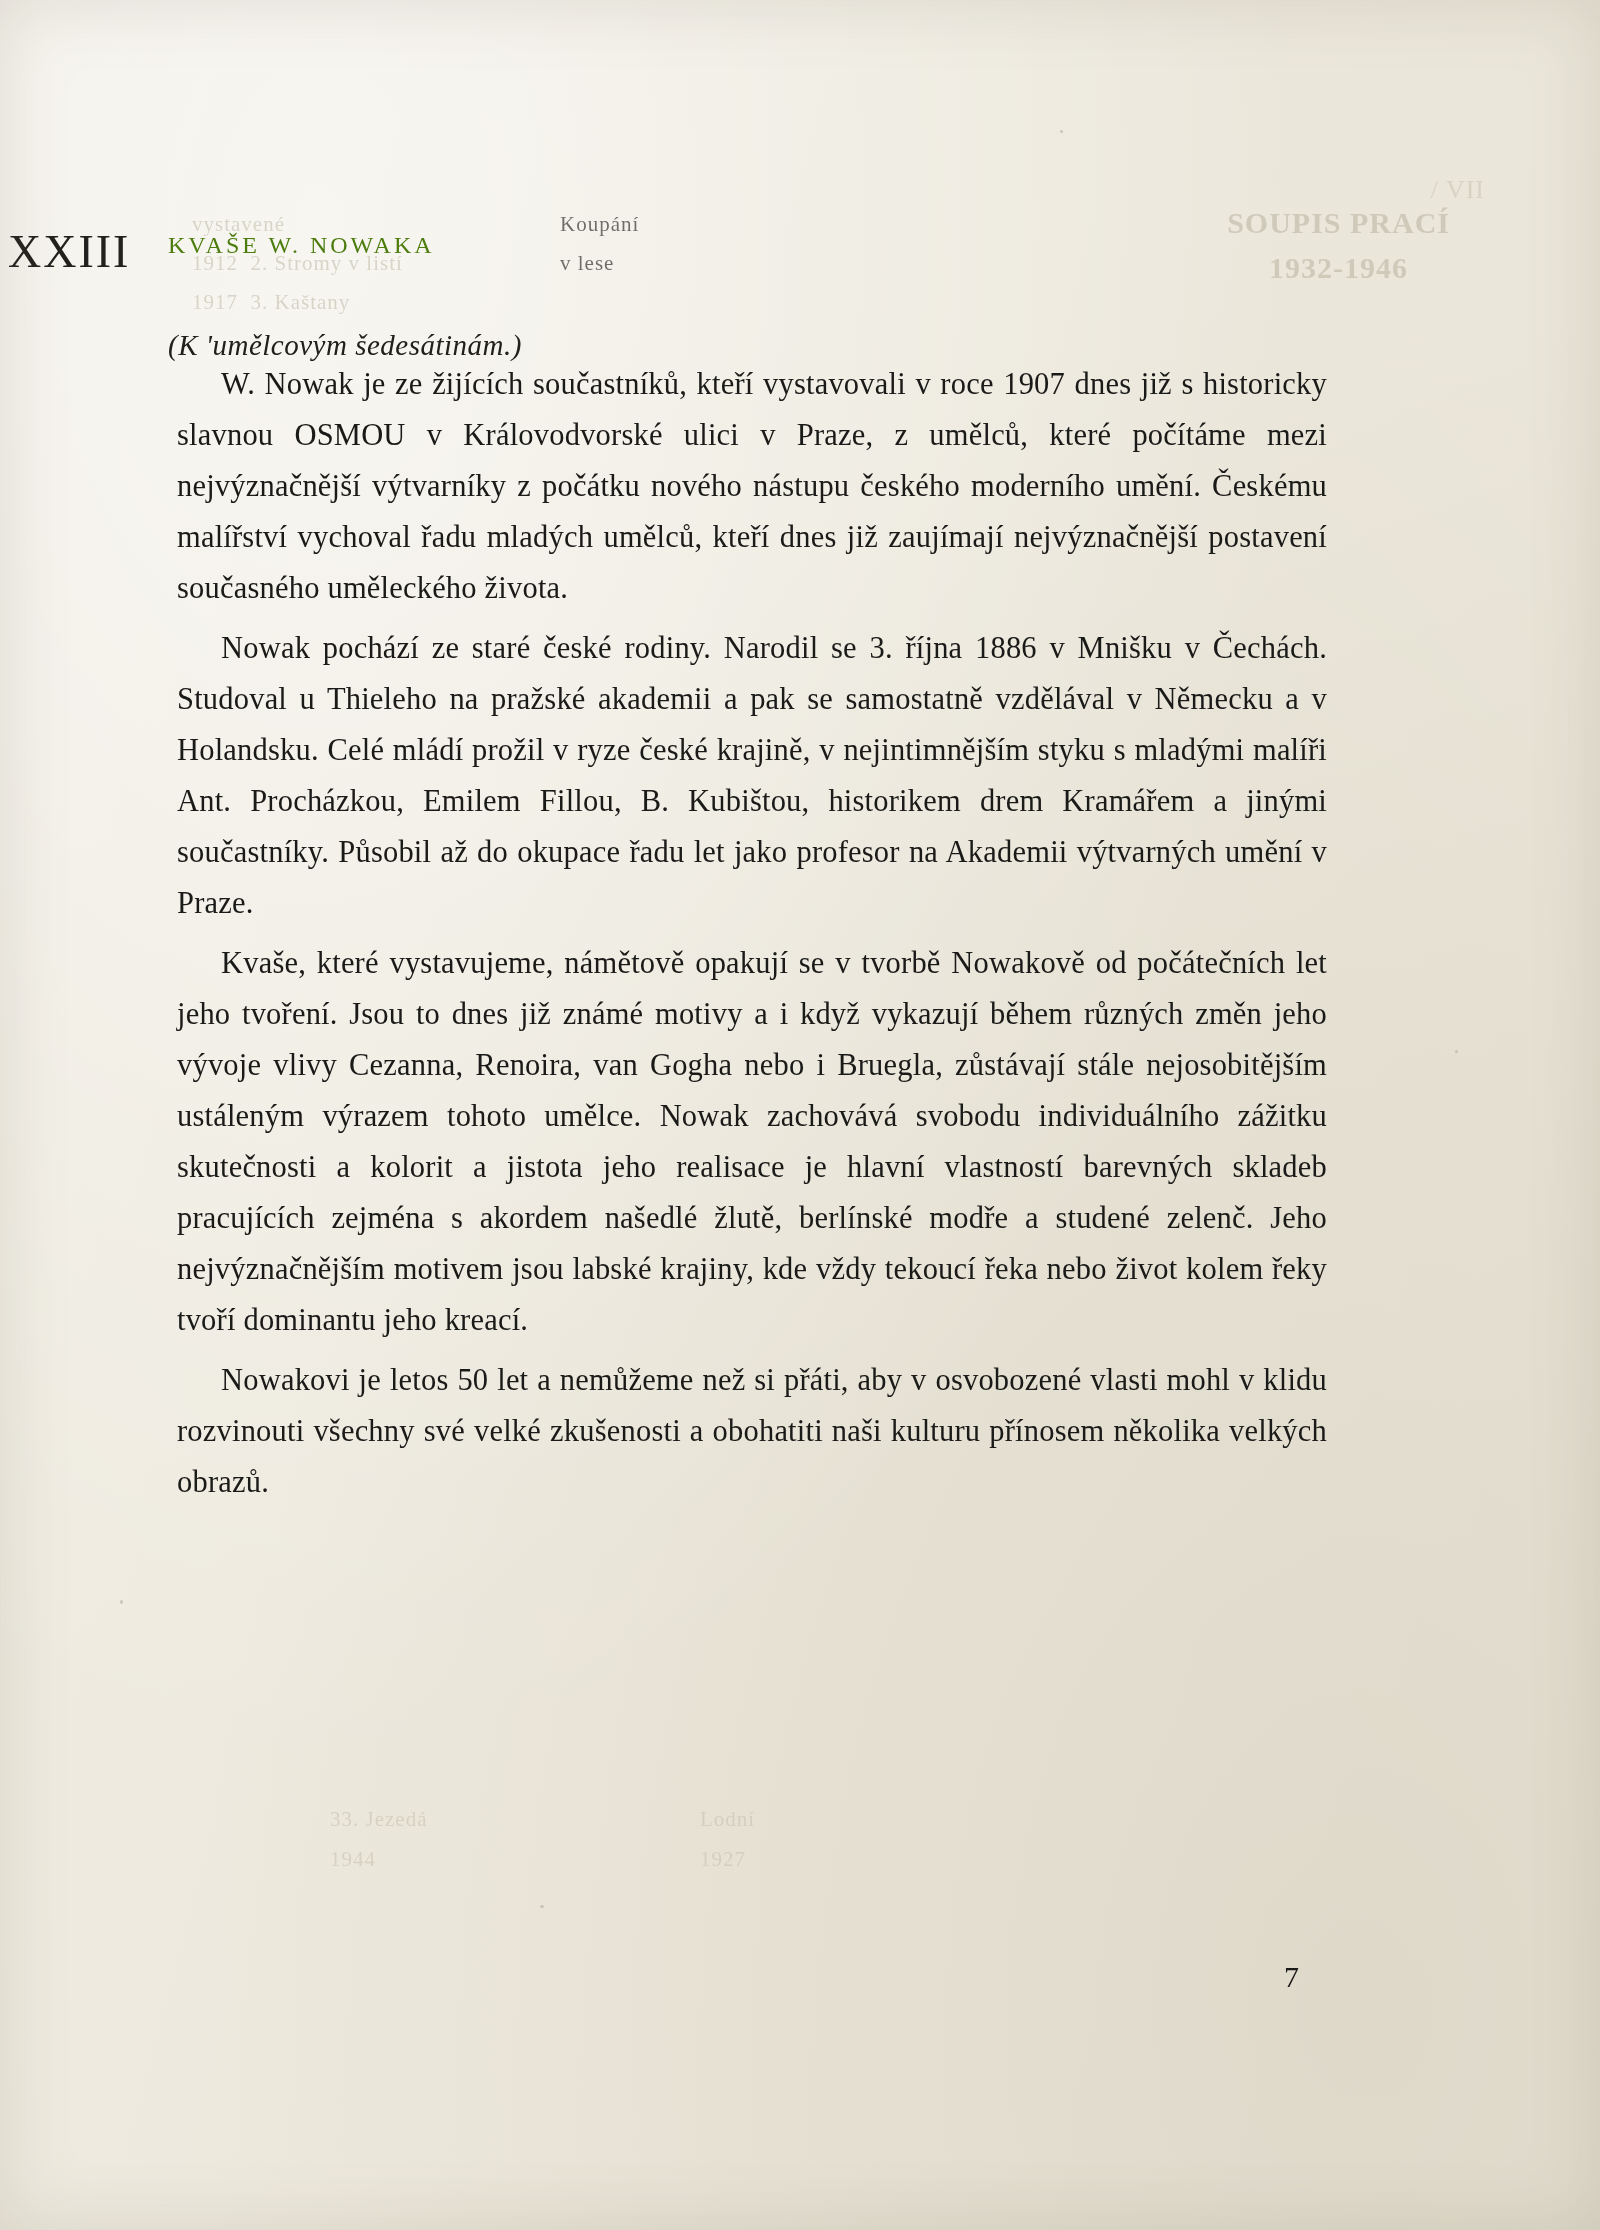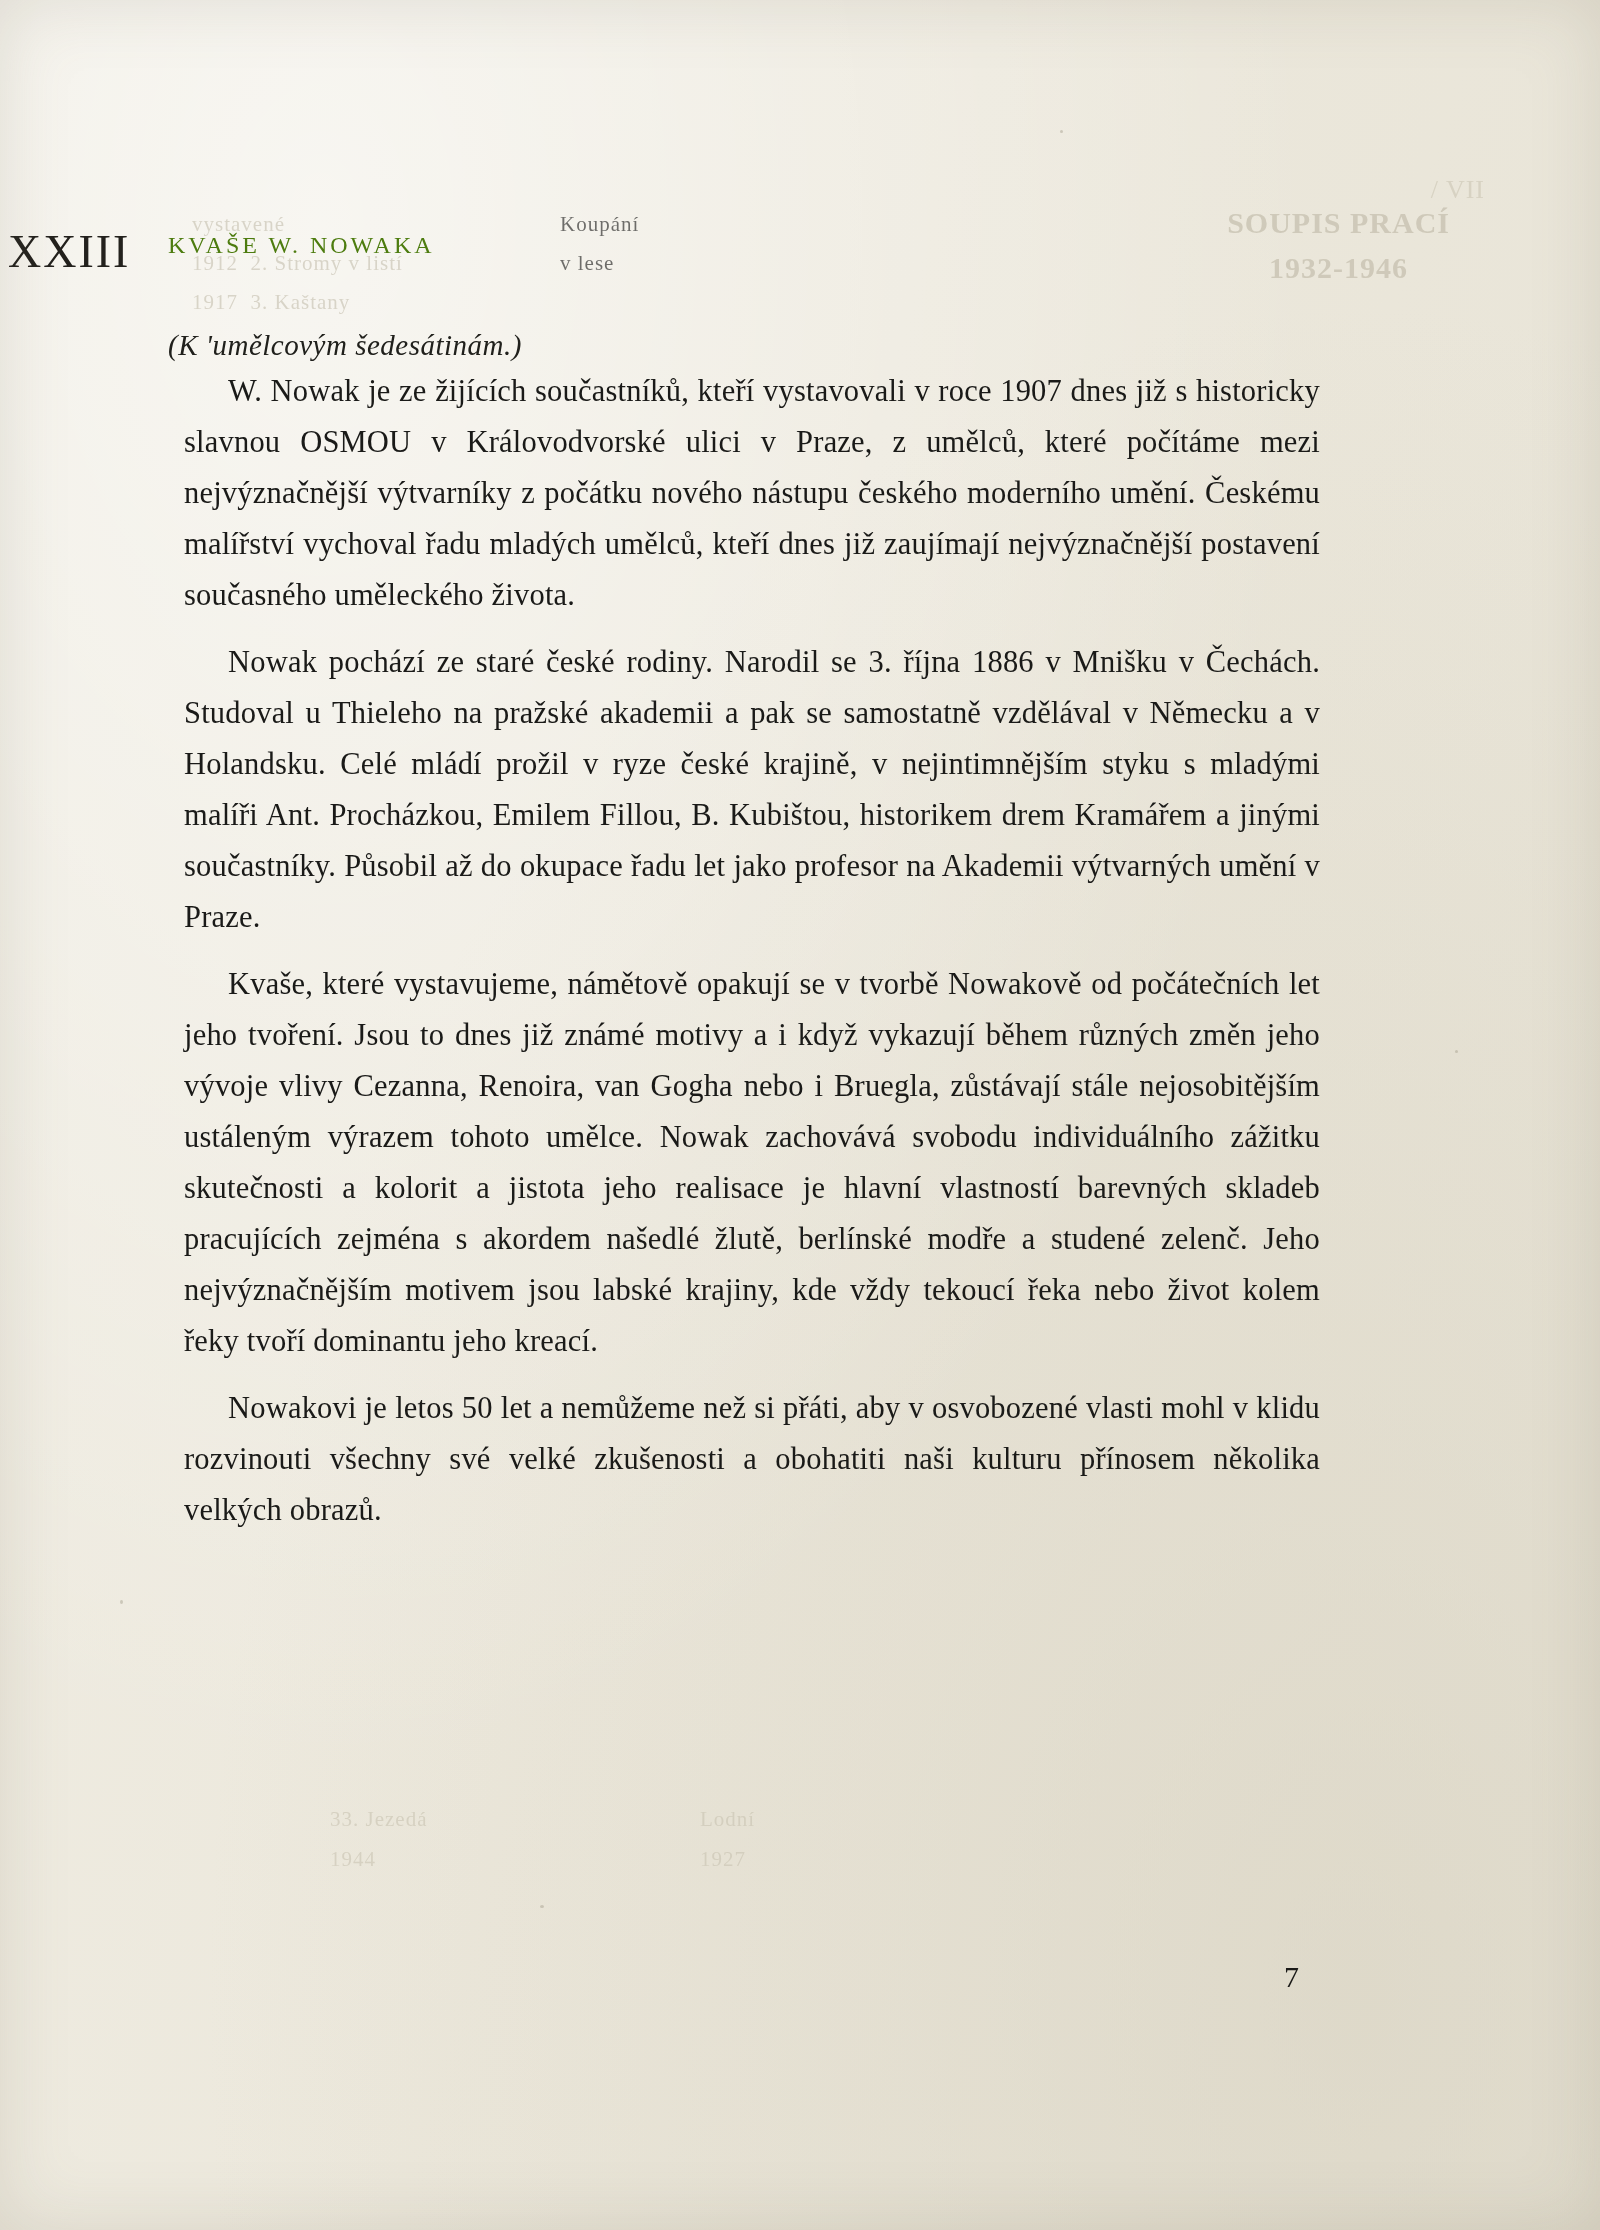--- a/index.html
+++ b/index.html
@@ -132,21 +132,21 @@
     top: 350px;
     width: 1168px;
     font-size: 30.5px;
     line-height: 51px;
     text-align: justify;
     text-justify: inter-word;
     color: #1a1a18;
     letter-spacing: 0.2px;
   }
   .body-text p {
-    margin: 16px;
+    margin: 9px;
     text-indent: 44px;
   }
 
   .folio {
     position: absolute;
     left: 1284px;
     top: 1960px;
     font-size: 30px;
     color: #1a1a18;
   }

